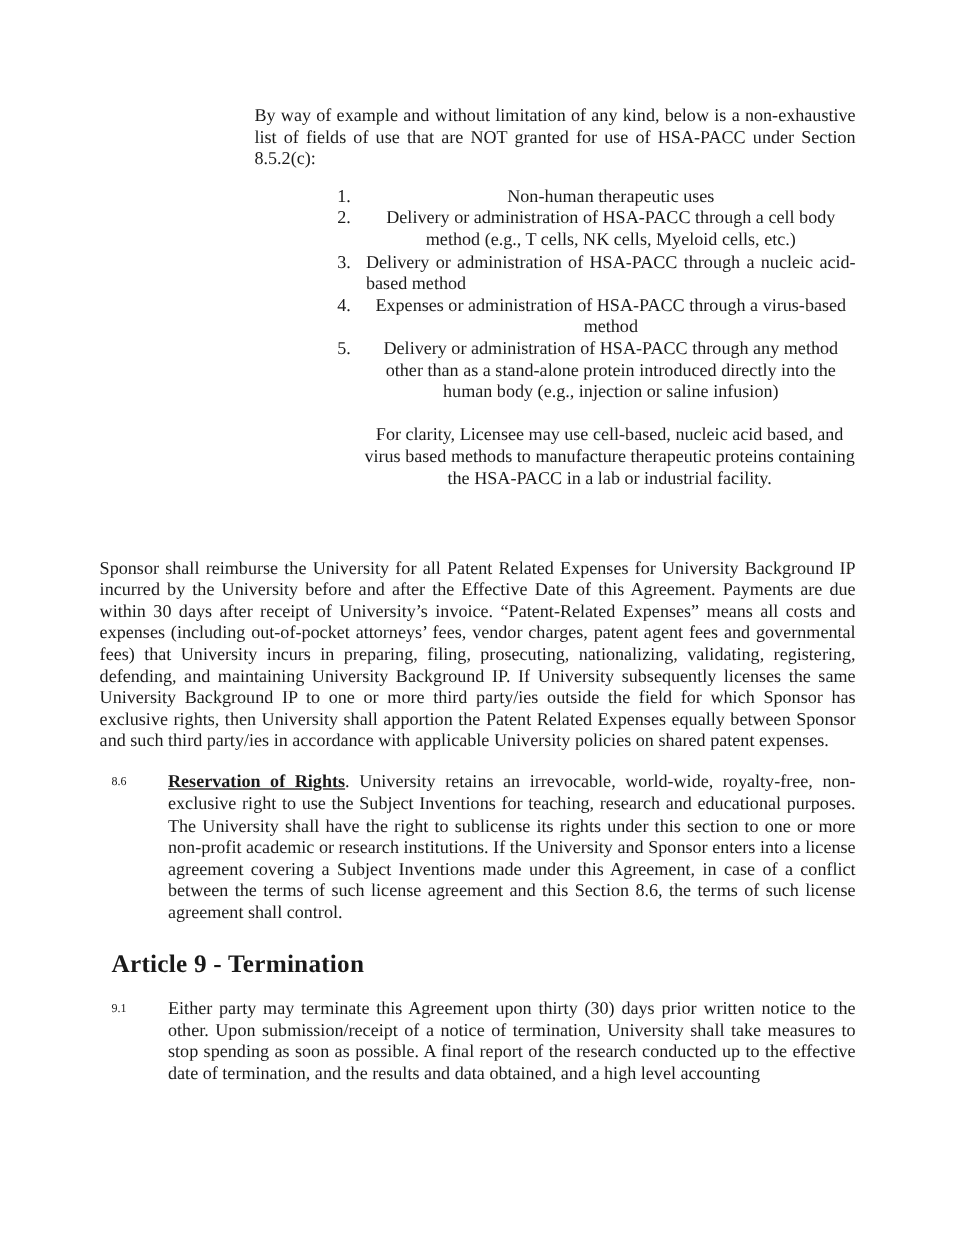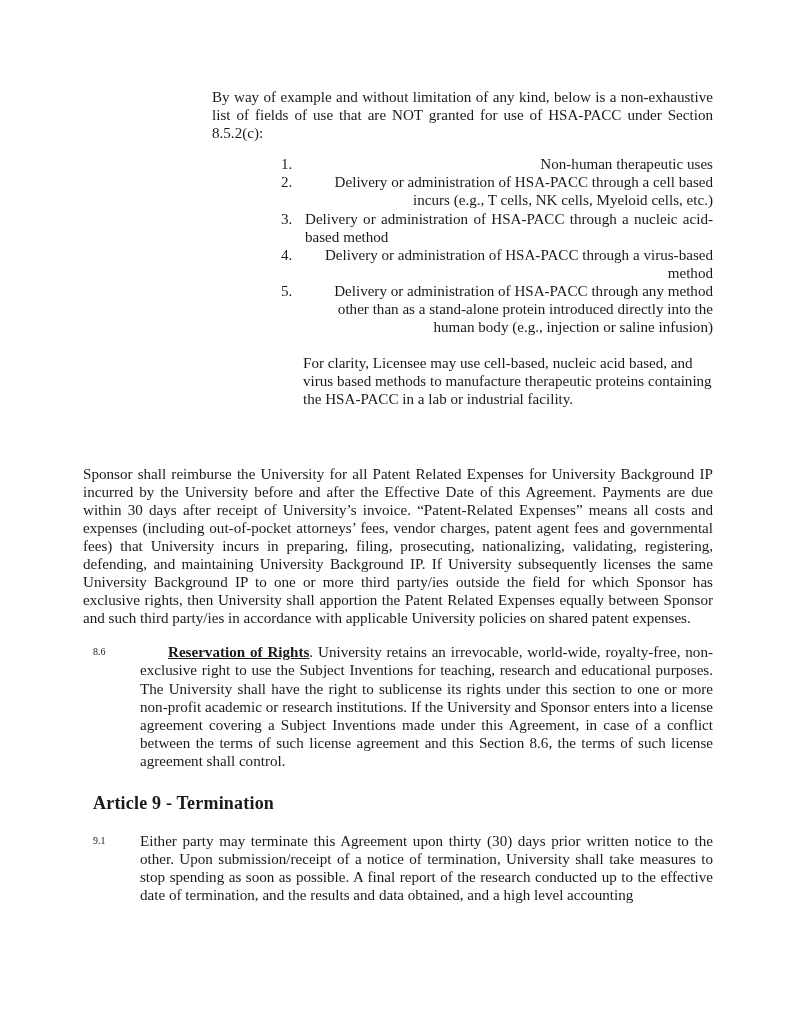--- a/index.html
+++ b/index.html
@@ -29,21 +29,21 @@
 
   
   .p {
     font-size: 15.1px;
     line-height: 18.1px;
     margin: 0;
     text-align: justify;
     text-justify: inter-word;
     color: #1a1a1a;
   }
-  .p.left { text-align: left; }
+  .p.left { text-align: center; }
 
   
   .intro-block {
     margin-left: 129px;
     width: 501px;
   }
 
   
   .numbered-list {
     margin: 13px 0 0 0;
@@ -62,21 +62,21 @@
   }
   .numbered-list li .num {
     position: absolute;
     left: 0;
     top: 0;
     text-align: left;
     width: 20px;
   }
   .numbered-list li .li-text { display: block; }
   .numbered-list li.just .li-text { text-align: justify; text-align-last: left; }
-  .numbered-list li.noj .li-text { text-align: right; }
+  .numbered-list li.noj .li-text { text-align: center; }
 
   
   .clarity-block {
     margin-left: 220px;
     width: 410px;
     margin-top: 18px;
   }
 
   
   .wide-para {
@@ -103,27 +103,26 @@
     font-size: 15.1px;
     line-height: 18.1px;
     text-align: justify;
     text-justify: inter-word;
   }
   .section .sec-text.last-left { text-align-last: left; }
 
   .run-title {
     font-weight: bold;
     text-decoration: underline;
-    margin-left: 28px;
   }
 
   .article-heading {
     margin-top: 24px;
     margin-left: 10px;
-    font-size: 18px;
+    font-size: 21px;
     line-height: 18.1px;
     font-weight: bold;
     letter-spacing: 0.2px;
   }
 
   .spacer-9 { margin-top: 20px; }
 </style>
 </head>
 <body>
 
@@ -134,29 +133,29 @@
       <p class="p">By way of example and without limitation of any kind, below is a non-exhaustive list of fields of use that are NOT granted for use of HSA-PACC under Section 8.5.2(c):</p>
     </div>
 
     <ul class="numbered-list">
       <li class="noj">
         <span class="num">1.</span>
         <span class="li-text">Non-human therapeutic uses</span>
       </li>
       <li class="noj">
         <span class="num">2.</span>
-        <span class="li-text">Delivery or administration of HSA-PACC through a cell based incurs (e.g., T cells, NK cells, Myeloid cells, etc.)</span>
+        <span class="li-text">Delivery or administration of HSA-PACC through a cell body method (e.g., T cells, NK cells, Myeloid cells, etc.)</span>
       </li>
       <li class="just">
         <span class="num">3.</span>
         <span class="li-text">Delivery or administration of HSA-PACC through a nucleic acid-based method</span>
       </li>
       <li class="noj">
         <span class="num">4.</span>
-        <span class="li-text">Delivery or administration of HSA-PACC through a virus-based method</span>
+        <span class="li-text">Expenses or administration of HSA-PACC through a virus-based method</span>
       </li>
       <li class="noj">
         <span class="num">5.</span>
         <span class="li-text">Delivery or administration of HSA-PACC through any method other than as a stand-alone protein introduced directly into the human body (e.g., injection or saline infusion)</span>
       </li>
     </ul>
 
     <div class="clarity-block">
       <p class="p left">For clarity, Licensee may use cell-based, nucleic acid based, and virus based methods to manufacture therapeutic proteins containing the HSA-PACC in a lab or industrial facility.</p>
     </div>

